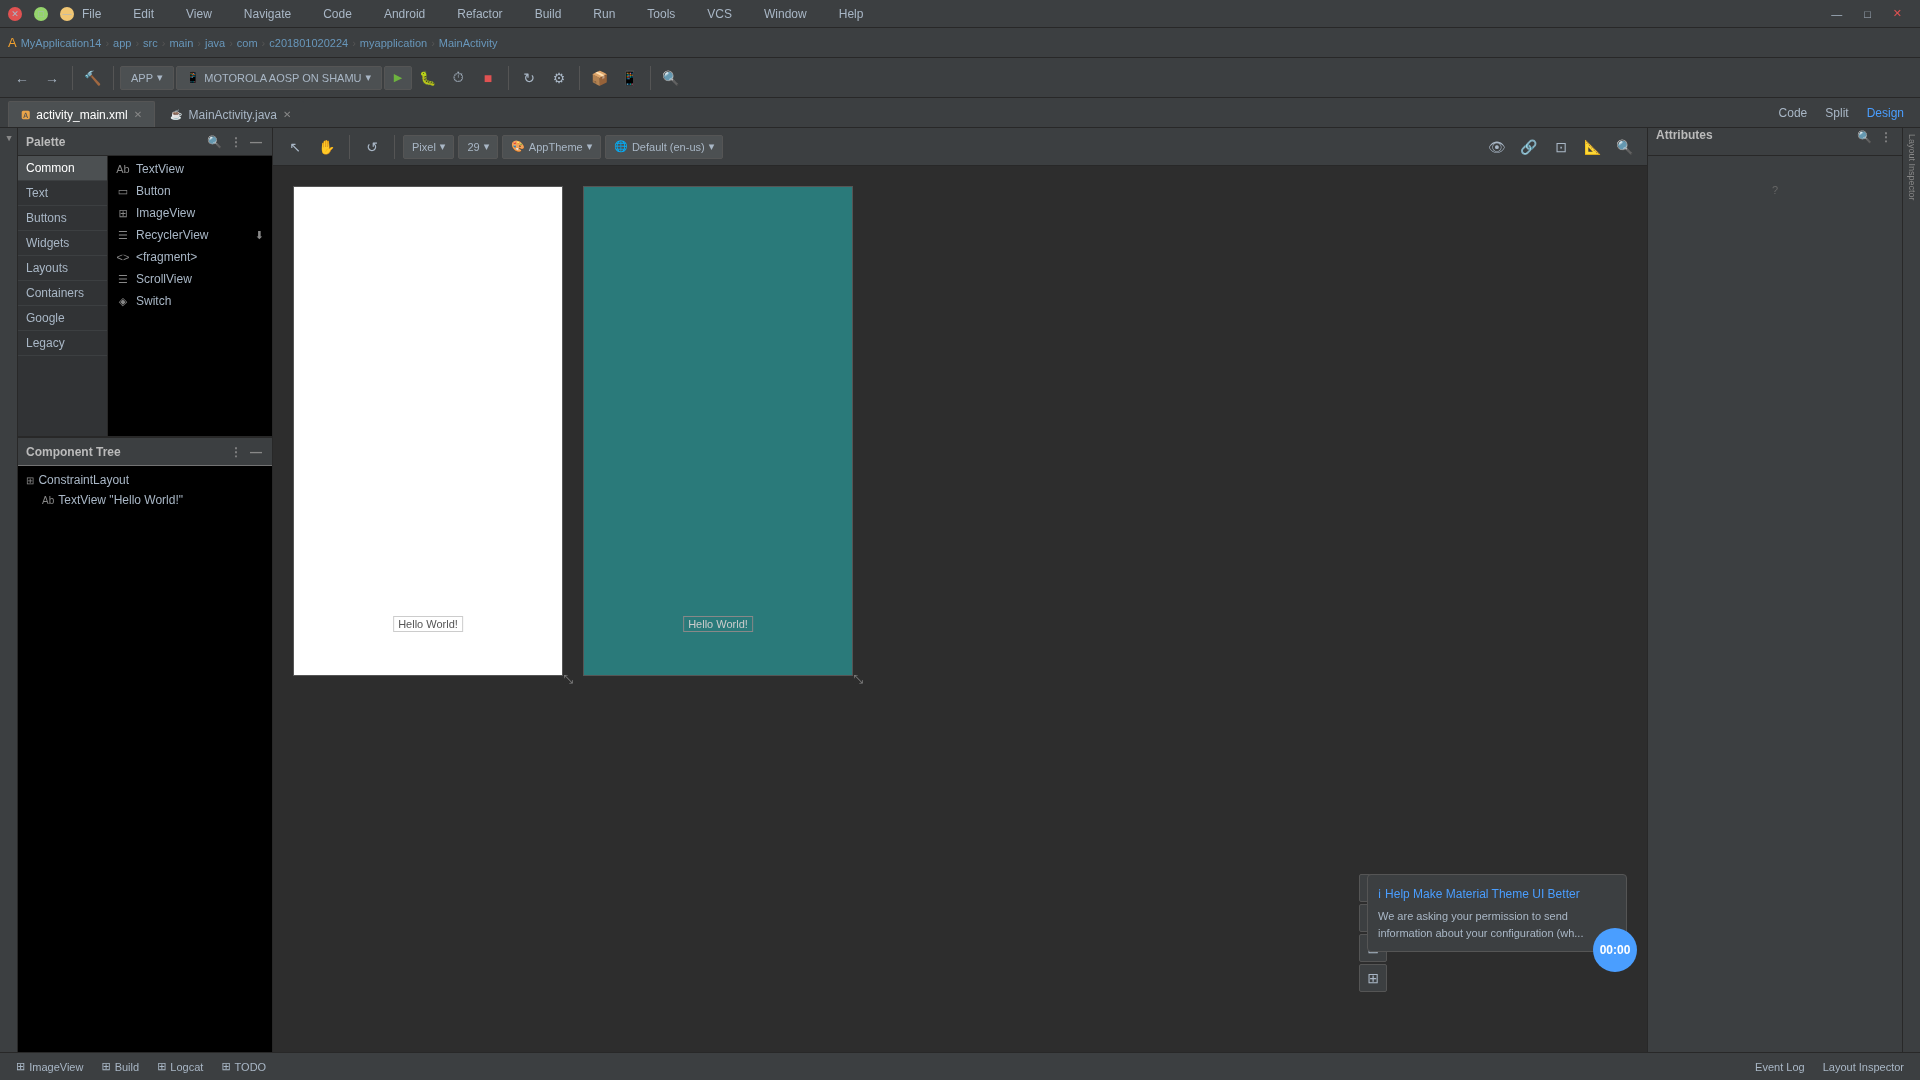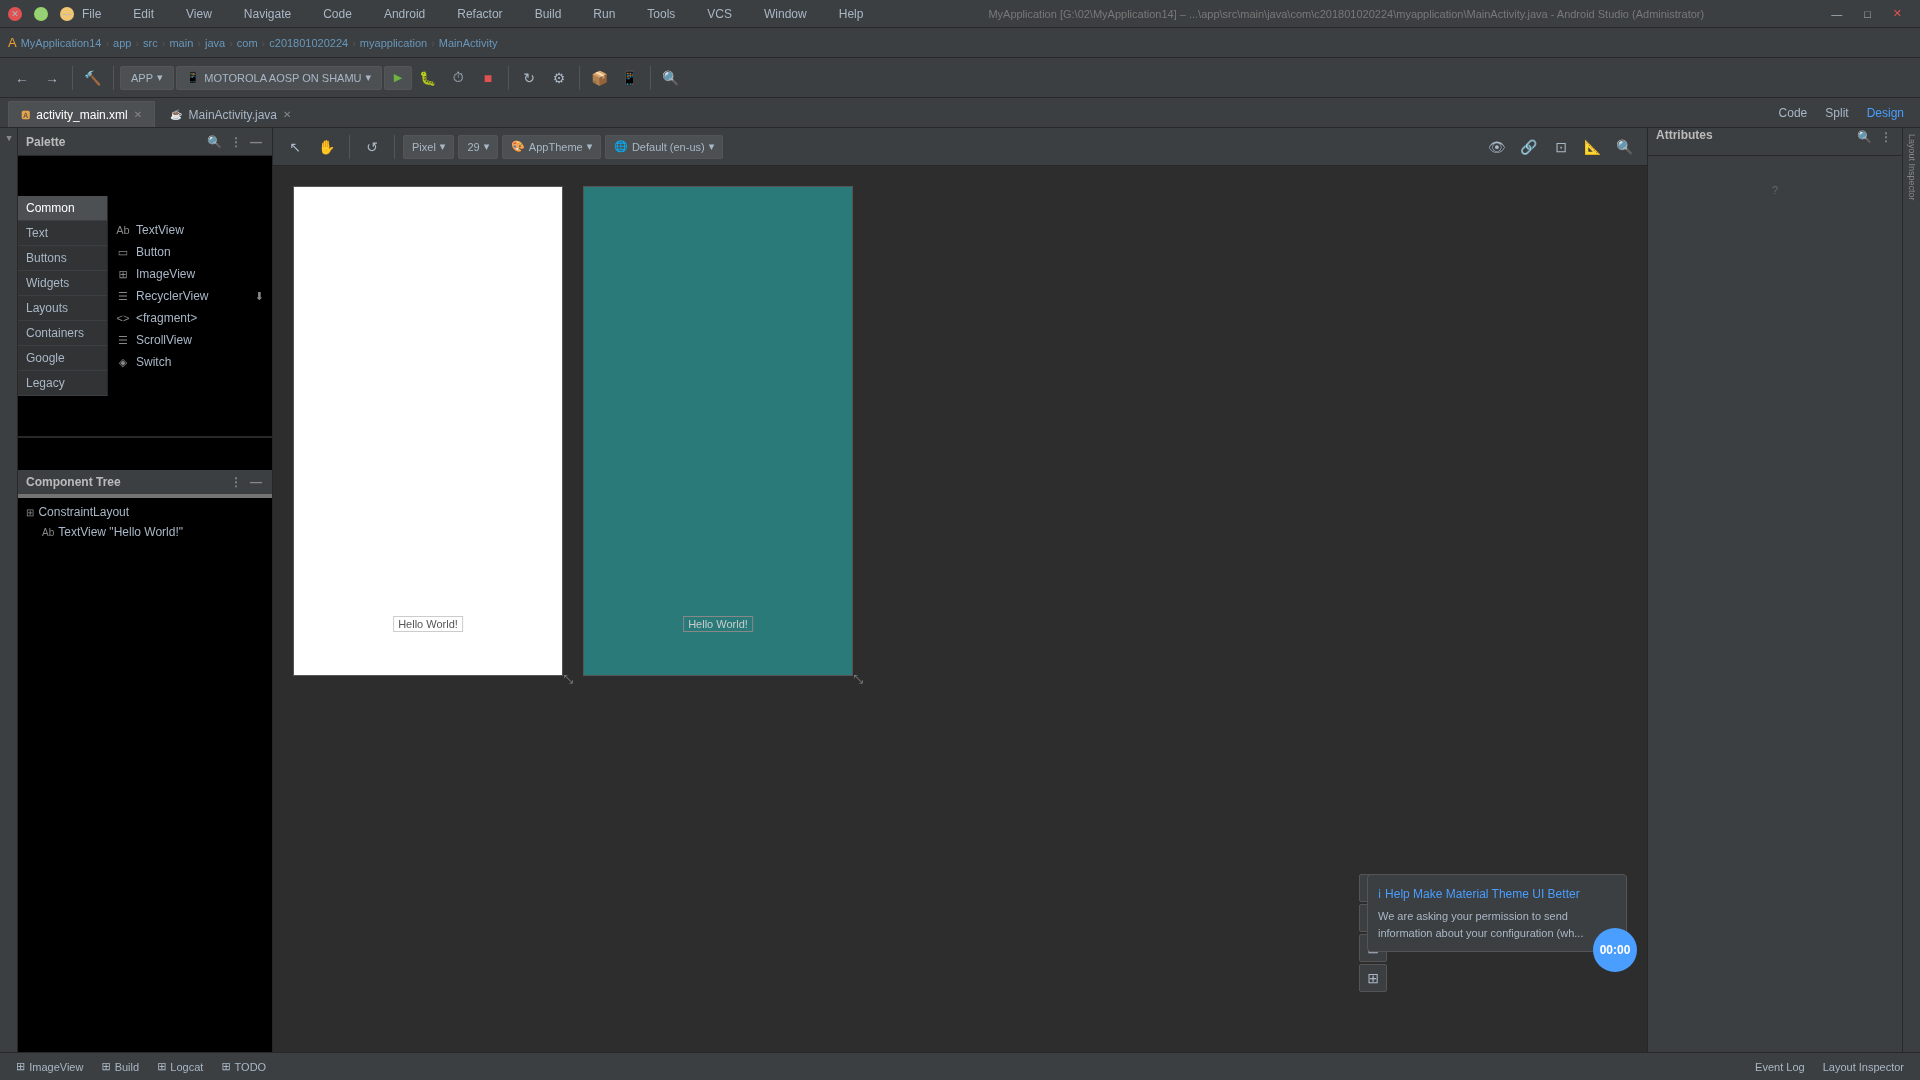--- a/index.html
+++ b/index.html
@@ -81,21 +81,20 @@
       padding: 0 8px; border-bottom: 1px solid #282828; gap: 6px;
       font-size: 12px; font-weight: bold; color: #bbb;
     }
     .panel-header-actions { margin-left: auto; display: flex; gap: 4px; }
     .panel-action { cursor: pointer; color: #888; font-size: 12px; padding: 2px; }
 
     .palette-categories {
       display: flex;
       height: calc(100% - 28px);
       overflow: hidden;
-      align-items: center;
     }
     .category-list {
       width: 90px;
       background: #313335;
       border-right: 1px solid #282828;
       overflow-y: auto;
     }
     .category-item {
       padding: 5px 8px; cursor: pointer; font-size: 12px; color: #a9b7c6;
       border-bottom: 1px solid #3c3f41;
@@ -115,22 +114,22 @@
     .palette-download { margin-left: auto; color: #888; font-size: 11px; }
 
     
     .component-tree {
       display: flex;
       flex-direction: column;
       border-top: 1px solid #282828;
     }
     .tree-header {
       height: 28px; background: #3c3f41; display: flex; align-items: center;
-      padding: 0 8px; border-bottom: 4px solid #737373; gap: 2px;
-      font-size: 12px; font-weight: bold; color: #bbb; margin-top: 32px;
+      padding: 0 8px; border-bottom: 1px solid #737373; gap: 2px;
+      font-size: 12px; font-weight: bold; color: #bbb;
     }
     .tree-content { padding: 4px 0; flex: 1; overflow-y: auto; }
     .tree-item { display: flex; align-items: center; padding: 3px 8px; cursor: pointer; font-size: 12px; gap: 4px; }
     .tree-item.child { padding-left: 24px; }
     .tree-item-icon { font-size: 10px; color: #888; }
 
     
     .designer-area {
       flex: 1;
       background: #2d2d2d;
@@ -288,21 +287,20 @@
     <div class="menu-item">Code</div>
     <div class="menu-item">Android</div>
     <div class="menu-item">Refactor</div>
     <div class="menu-item">Build</div>
     <div class="menu-item">Run</div>
     <div class="menu-item">Tools</div>
     <div class="menu-item">VCS</div>
     <div class="menu-item">Window</div>
     <div class="menu-item">Help</div>
   </div>
-  <div class="title-bar-title">MyApplication [G:\02\MyApplication14] – ...\app\src\main\java\com\c201801020224\myapplication\MainActivity.java - Android Studio (Administrator)</div>
   <div style="display:flex;gap:2px;margin-left:auto;">
     <div class="win-btn">—</div>
     <div class="win-btn">□</div>
     <div class="win-btn" style="color:#e05252;">✕</div>
   </div>
 </div>
 
 <div class="nav-bar">
   <span style="color:#f0a030;font-size:13px;">A</span>
   <span class="nav-link">MyApplication14</span>

